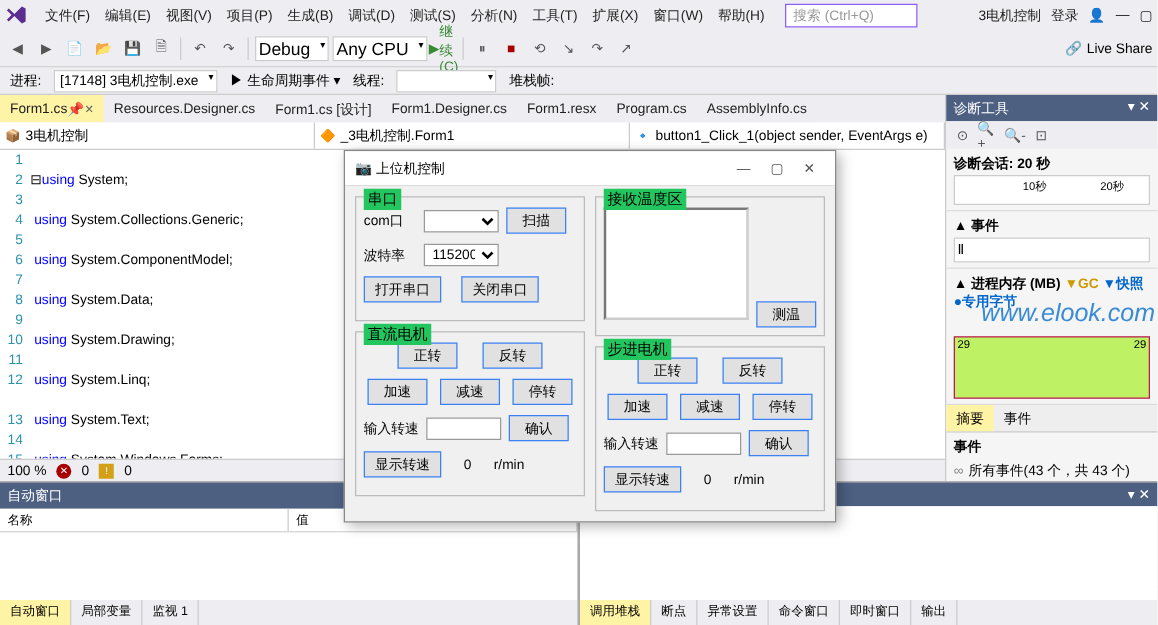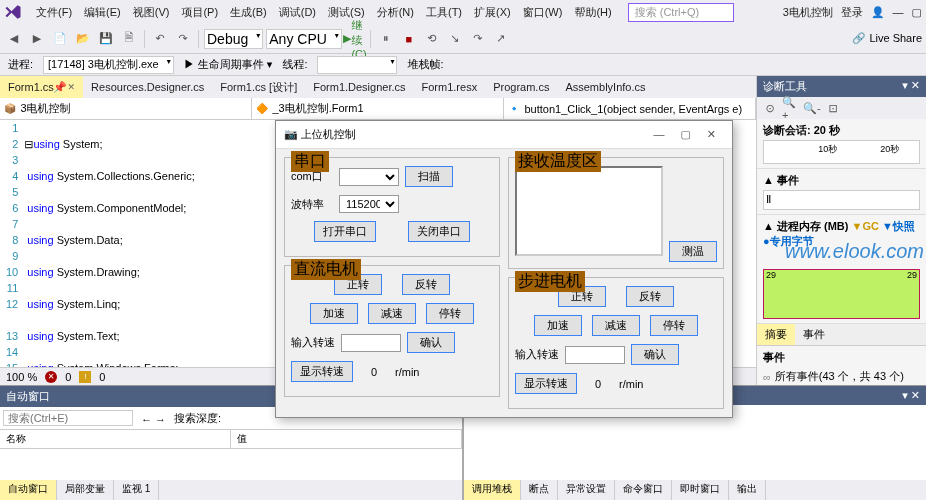--- a/index.html
+++ b/index.html
@@ -55,26 +55,26 @@
 .panel-header{background:#4d6082;color:#fff;padding:3px 6px;font-size:11px;display:flex;justify-content:space-between}
 .panel-search{display:flex;padding:3px;gap:8px;align-items:center;background:#fff;border-bottom:1px solid #ccc}
 .panel-search input{border:1px solid #ccc;padding:1px 4px;width:130px}
 .panel-cols{display:flex;background:#fff;border-bottom:1px solid #ccc}
 .panel-cols div{flex:1;padding:2px 6px;border-right:1px solid #ccc;font-size:10px}
 .panel-body{flex:1;background:#fff}
 .panel-tabs{display:flex;background:#eeeef2;height:20px}
 .panel-tabs .pt{padding:2px 8px;font-size:10px;border-right:1px solid #ccc}
 .panel-tabs .pt.active{background:#fff3a5}
 
-.dialog{position:absolute;left:275px;top:120px;width:458px;background:#f0f0f0;border:1px solid #888;box-shadow:3px 3px 10px rgba(0,0,0,0.3);z-index:10}
+.dialog{position:absolute;left:275px;top:120px;width:394px;background:#f0f0f0;border:1px solid #888;box-shadow:3px 3px 10px rgba(0,0,0,0.3);z-index:10}
 .dlg-title{background:#fff;padding:6px 8px;display:flex;align-items:center;justify-content:space-between;border-bottom:1px solid #ddd}
 .dlg-title .btns span{padding:0 8px;color:#555}
 .dlg-body{padding:8px;display:flex;gap:8px}
 .group{border:1px solid #bbb;padding:8px 6px 6px;position:relative;flex:1}
-.group .gt{position:absolute;top:-7px;left:6px;background:#a16207;padding:0 3px;font-size:16px}
+.group .gt{position:absolute;top:-7px;left:6px;background:#22c55e;padding:0 3px;font-size:12px}
 .row{display:flex;align-items:center;gap:6px;margin-bottom:8px}
 .row label{min-width:42px}
 .row input,.row select{border:1px solid #999;padding:1px 2px;width:60px;height:18px;background:#fff}
 .btn{background:#e1e1e1;border:1px solid #3b82f6;padding:2px 8px;min-width:48px;text-align:center}
 .sensor-box{height:90px;border:2px inset #ccc;background:#fff;margin-bottom:6px}
 </style>
 </head>
 <body>
 
 <div class="menubar">
@@ -278,25 +278,20 @@
       </div>
   </div>
 </div>
 
 <div class="bottom-panels">
   <div class="panel">
     <div class="panel-header">
         <span>自动窗口</span>
         <span>▾ ✕</span>
       </div>
-    <div class="panel-search">
-      <input placeholder="搜索(Ctrl+E)" style="">
-      <span>← →</span>
-      <span>搜索深度:</span>
-    </div>
     <div class="panel-cols">
         <div>名称</div>
         <div>值</div>
       </div>
     <div class="panel-body"></div>
     <div class="panel-tabs">
       <div class="pt active">自动窗口</div>
       <div class="pt">局部变量</div>
       <div class="pt">监视 1</div>
     </div>
@@ -331,21 +326,21 @@
         <span class="gt">串口</span>
         <div class="row">
             <label>com口</label>
             <select></select>
             <button class="btn">扫描</button>
           </div>
         <div class="row">
             <label>波特率</label>
             <select><option>115200</option></select>
           </div>
-        <div class="row" style="justify-content:center;gap:32px">
+        <div class="row" style="gap:16px">
             <button class="btn">打开串口</button>
             <button class="btn">关闭串口</button>
           </div>
       </div>
       <div class="group">
         <span class="gt">直流电机</span>
         <div class="row" style="justify-content:center;gap:20px">
             <button class="btn">正转</button>
             <button class="btn">反转</button>
           </div>

